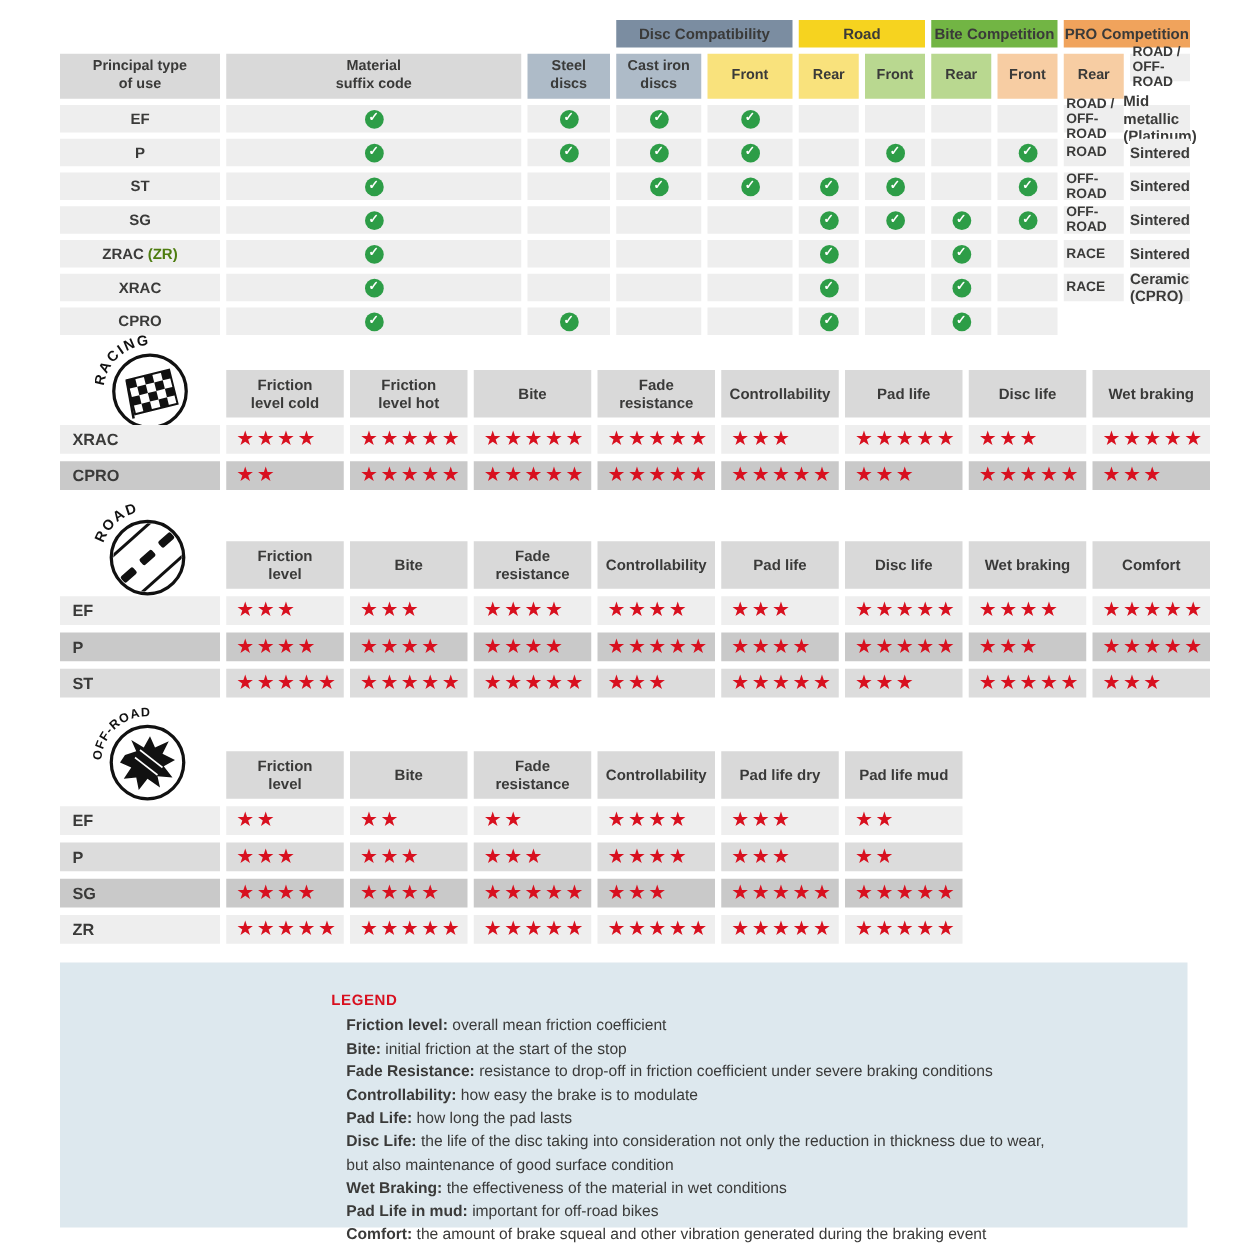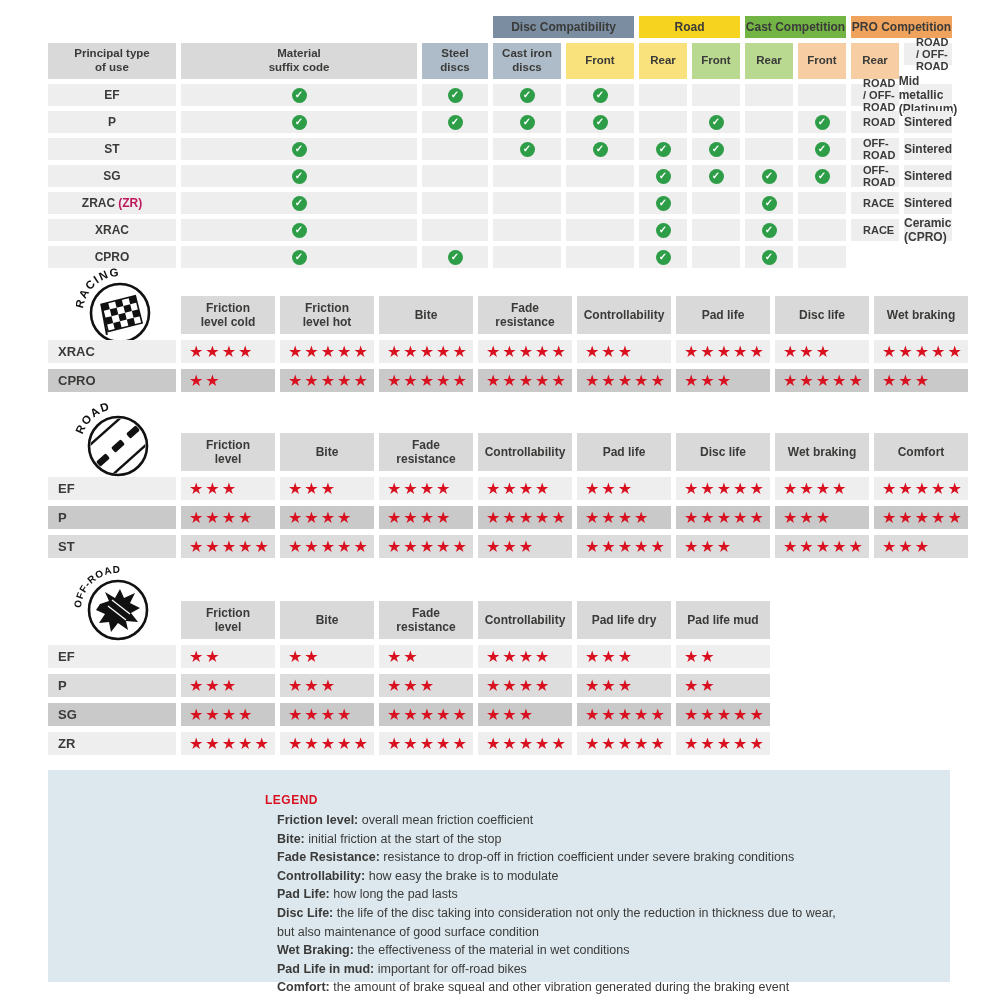--- a/index.html
+++ b/index.html
@@ -22,24 +22,24 @@
   .band.pro  { background:var(--band-orange); }
   .colhead {
     height:36px; background:var(--header-gray); font-weight:bold; font-size:11.5px;
     text-align:center; line-height:1.18; white-space:pre-line;
   }
   .colhead.disc { background:var(--sub-slate); }
   .colhead.road { background:var(--sub-yellow); }
   .colhead.lc   { background:var(--sub-green); }
   .colhead.pro  { background:var(--sub-orange); }
   .datacell { height:22px; background:var(--row-light); }
-  .use-cell { justify-content:flex-start; padding-left:12px; font-weight:bold; font-size:11px; }
+  .use-cell { justify-content:flex-start; padding-left:2px; font-weight:bold; font-size:11px; }
   .compound-cell { font-weight:bold; font-size:12px; }
   .suffix-cell { font-weight:bold; font-size:12px; }
-  .suffix-note { color:#be185d; font-weight:bold; margin-left:3px; }
+  .suffix-note { color:#4d7c0f; font-weight:bold; margin-left:3px; }
   .check {
     width:15px; height:15px; border-radius:50%; background:var(--check-green);
     color:#fff; font-size:10px; font-weight:bold;
     display:flex; align-items:center; justify-content:center; line-height:1;
   }
 
   
   .rate-grid { position:absolute; left:48px; display:grid; column-gap:5px; row-gap:6px; }
   #grid-racing  { top:296px; }
   #grid-road    { top:433px; }
@@ -75,21 +75,21 @@
 </style>
 </head>
 <body>
 
 <div class="page">
 
   <div class="compat-grid" id="compat-grid">
       <div class="band-spacer"></div>
       <div class="cell band disc" style="grid-column: 4 / 6;">Disc Compatibility</div>
       <div class="cell band road" style="grid-column: 6 / 8;">Road</div>
-      <div class="cell band lc" style="grid-column: 8 / 10;">Cast Competition</div>
+      <div class="cell band lc" style="grid-column: 8 / 10;">Bite Competition</div>
       <div class="cell band pro" style="grid-column: 10 / 12;">PRO Competition</div>
       <div class="cell colhead plain">Principal type
 of use</div>
       <div class="cell colhead plain">Material
 suffix code</div>
       <div class="cell colhead disc">Steel
 discs</div>
       <div class="cell colhead disc">Cast iron
 discs</div>
       <div class="cell colhead road">Front</div>

